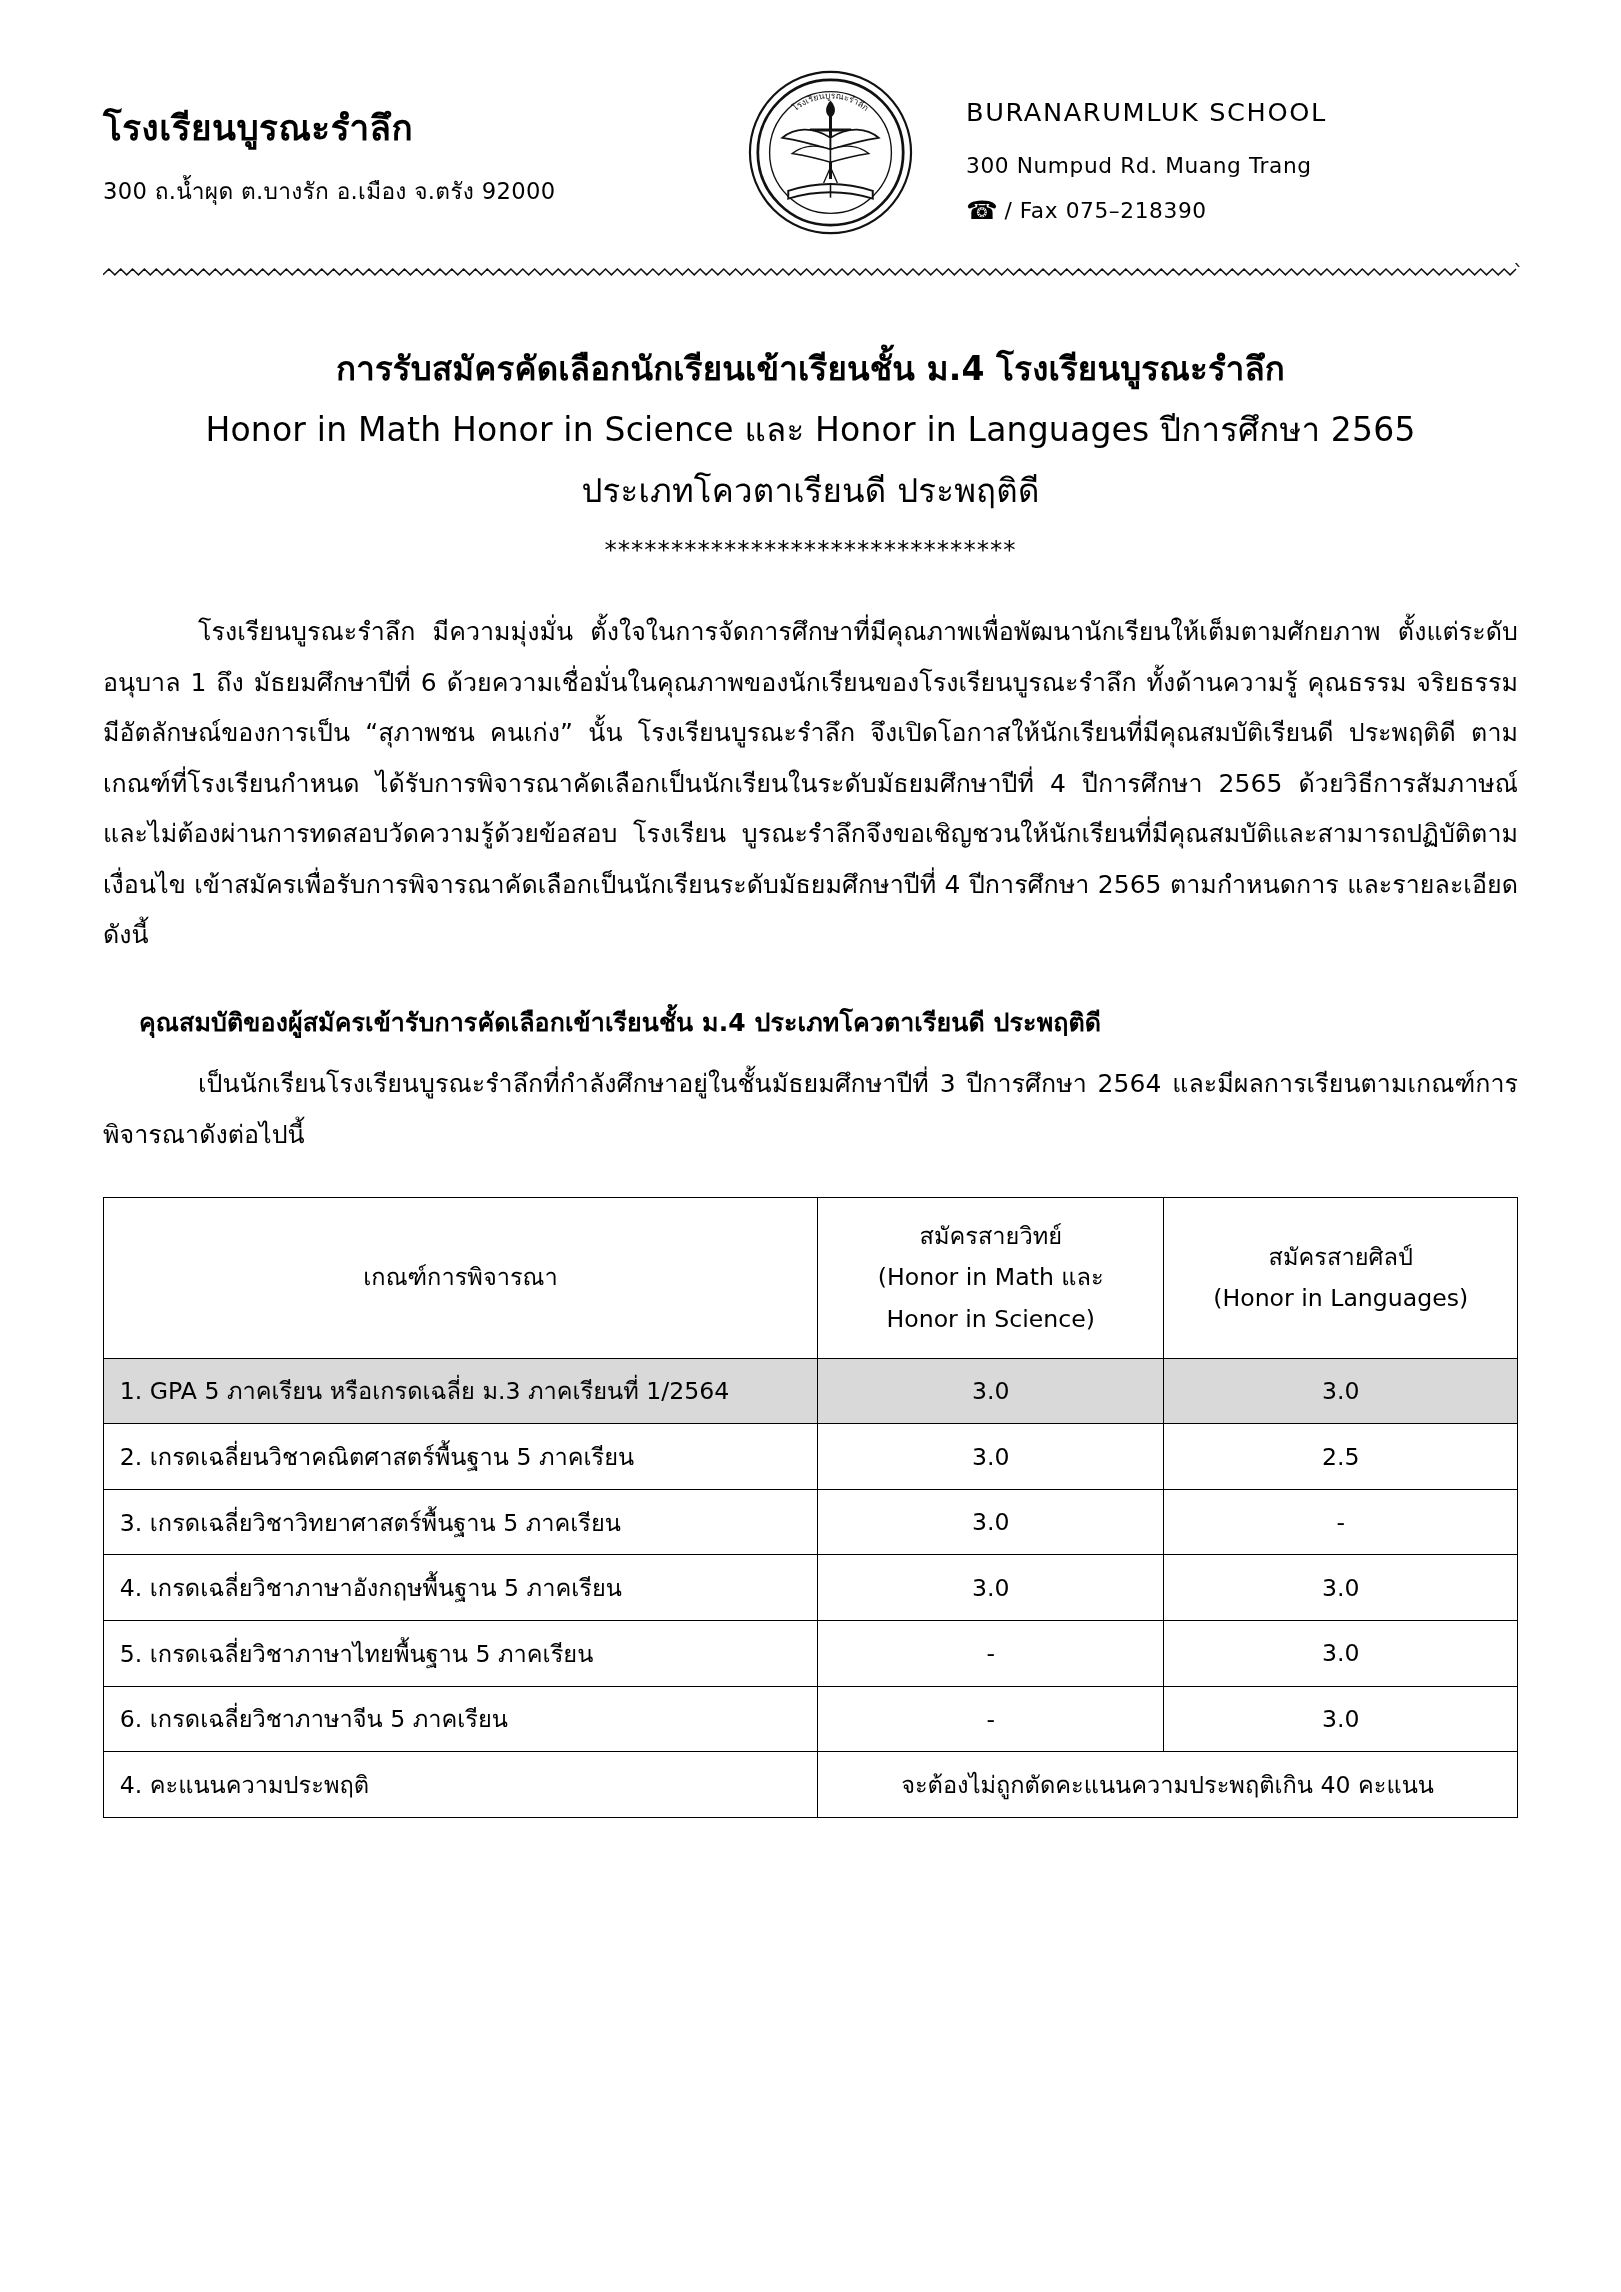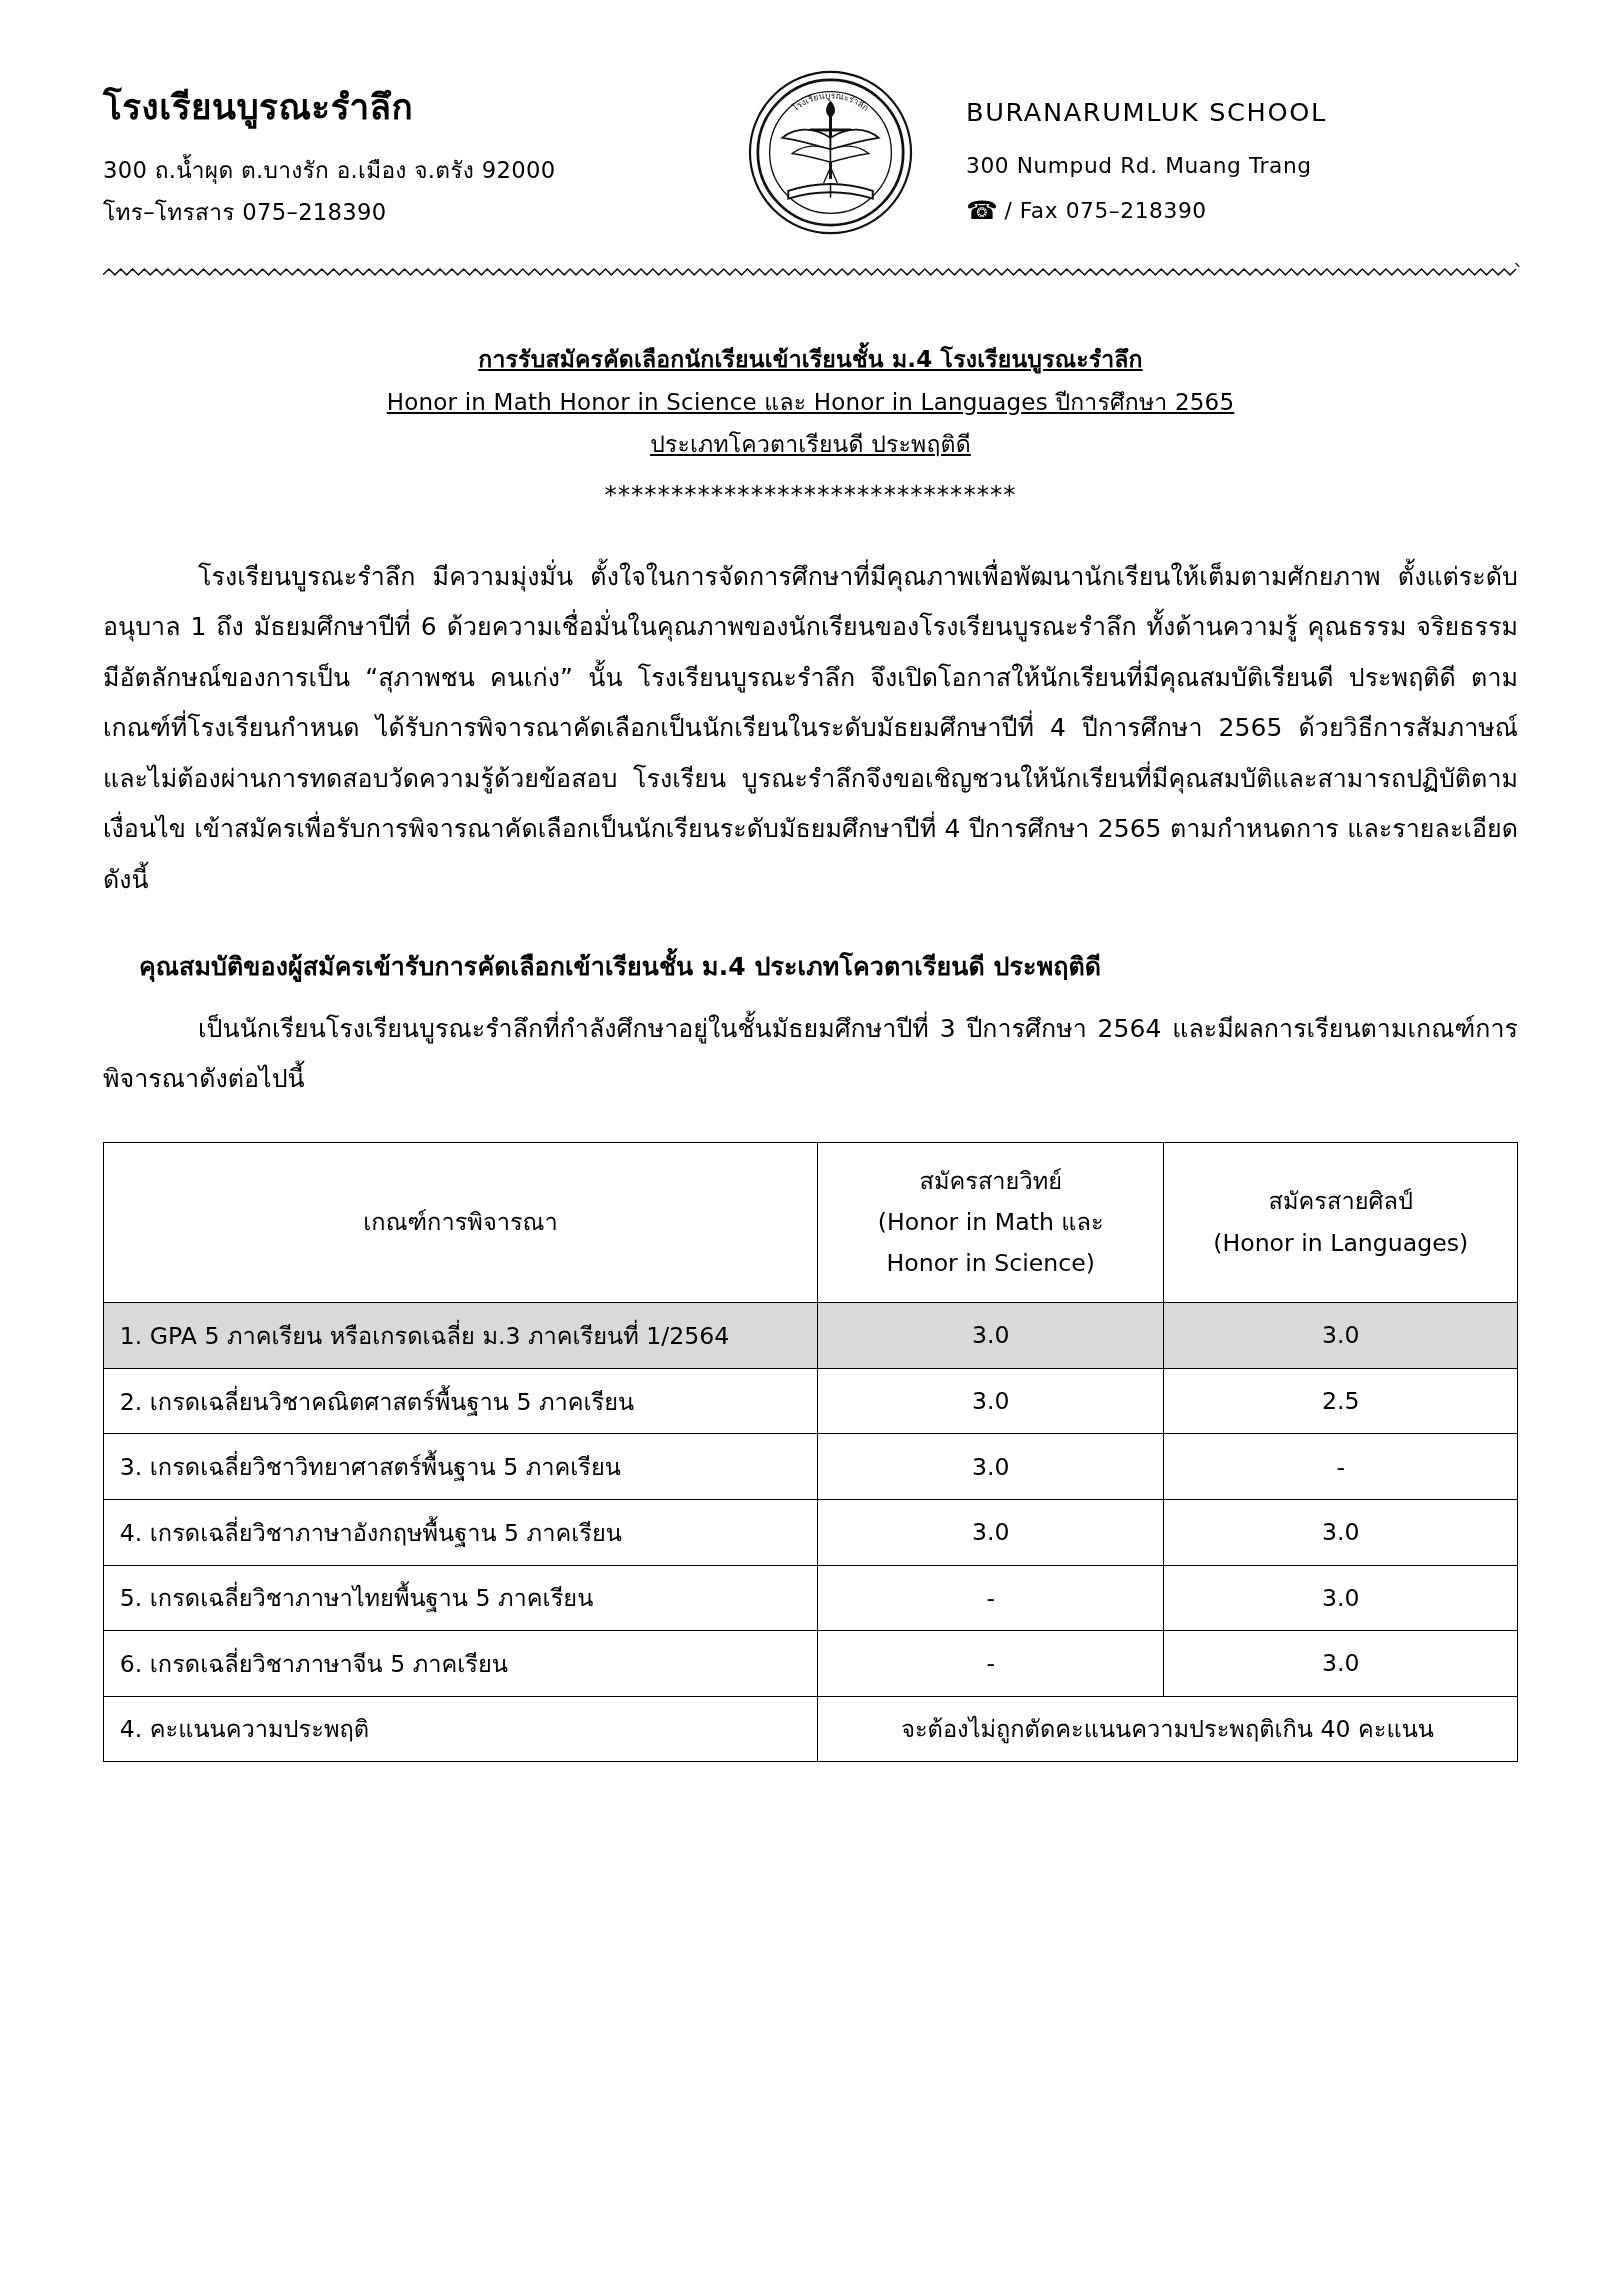--- a/index.html
+++ b/index.html
@@ -110,25 +110,24 @@
     font-size: 21.7px;
     color: #222;
   }
 
   
   .title-block {
     text-align: center;
     margin-top: 51px;
   }
   .title-line {
-    font-size: 23px;
+    font-size: 33px;
     font-weight: 700;
     line-height: 1.85;
     letter-spacing: 0.2px;
-    text-decoration: underline;
   }
   .title-line.l2 { font-weight: 400; }
   .title-line.l3 { font-weight: 400; }
   .stars {
     font-size: 24.6px;
     letter-spacing: 1px;
     margin-top: 13.8px;
     font-weight: 400;
   }
 
@@ -188,21 +187,20 @@
 </head>
 <body>
 
 <div class="page">
 
   <div class="letterhead">
 
     <div class="lh-left">
       <div class="lh-school-th">โรงเรียนบูรณะรำลึก</div>
       <div class="lh-line">300  ถ.น้ำผุด ต.บางรัก อ.เมือง จ.ตรัง 92000</div>
-      <div class="lh-line">โทร–โทรสาร 075–218390</div>
     </div>
 
     <div class="lh-center">
       <div class="logo">
         <svg viewBox="0 0 170 170" width="167" height="167" aria-hidden="true">
           <circle cx="85" cy="85" r="82" fill="#ffffff" stroke="#111" stroke-width="2.2"></circle>
           <circle cx="85" cy="85" r="74" fill="#ffffff" stroke="#111" stroke-width="2.8"></circle>
           <circle cx="85" cy="85" r="62" fill="#ffffff" stroke="#111" stroke-width="1.4"></circle>
 
           <path id="arcTop" d="M 30 85 A 55 55 0 0 1 140 85" fill="none"></path>

